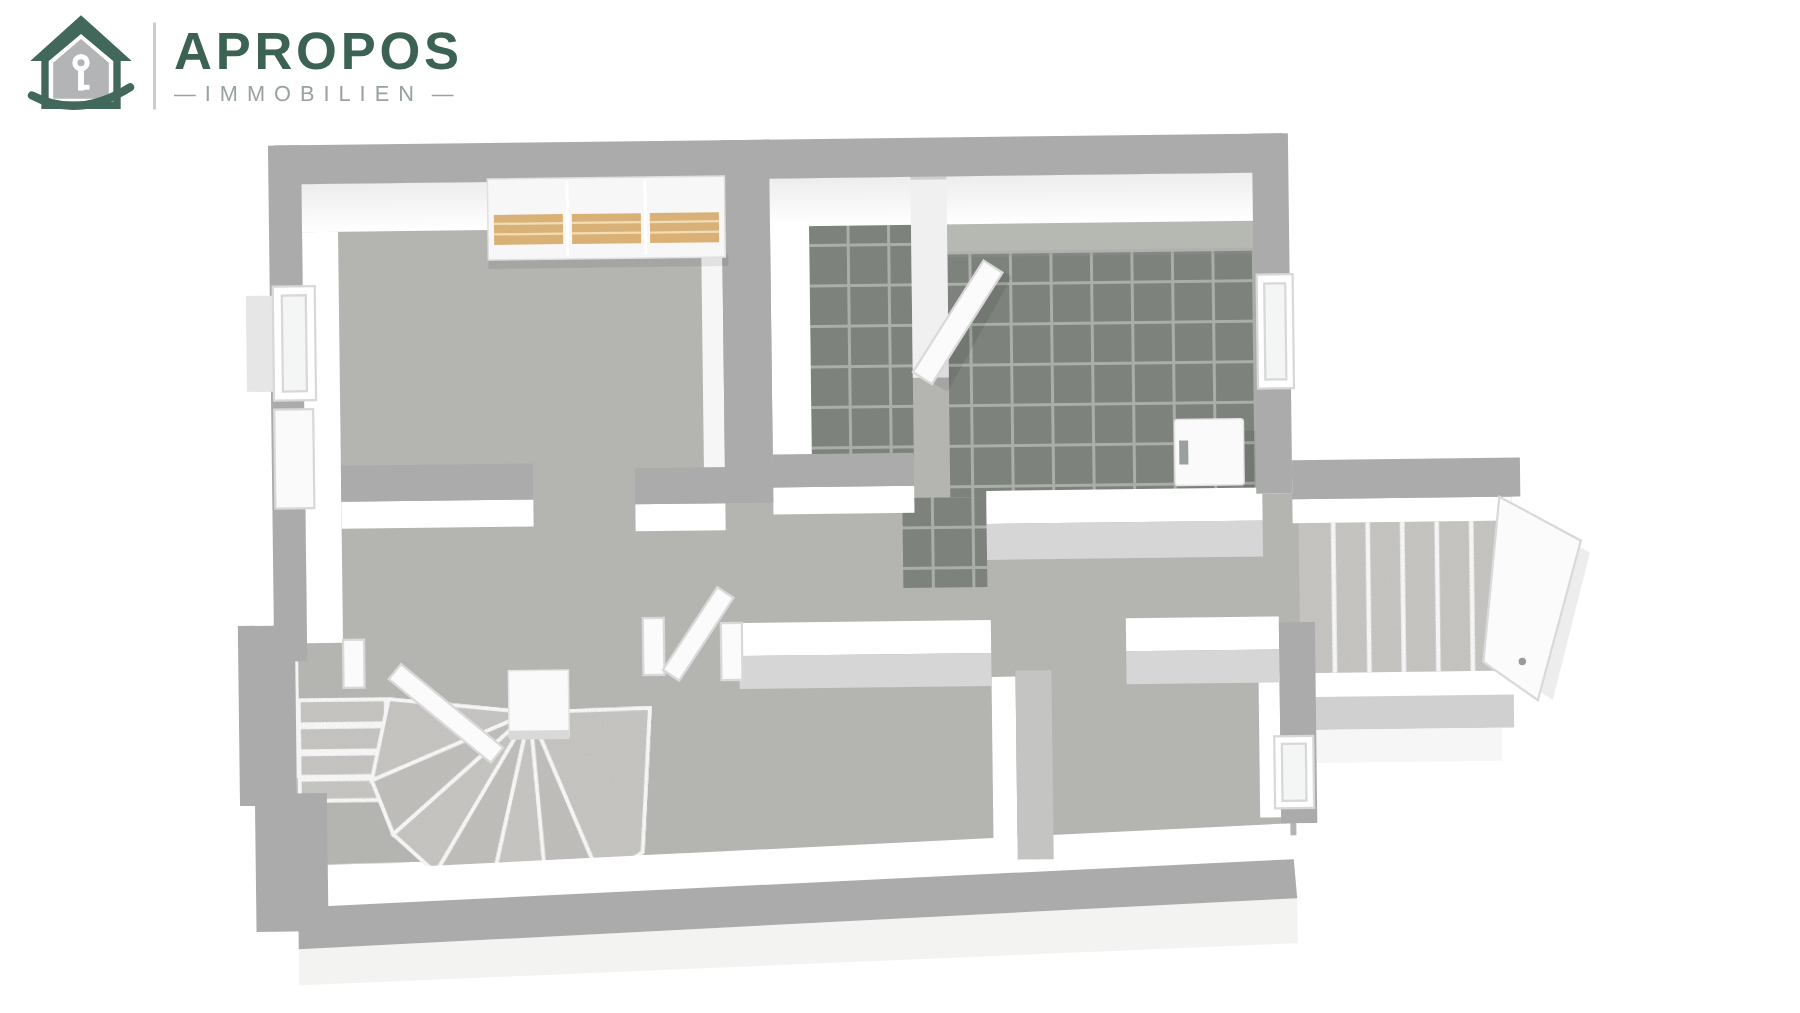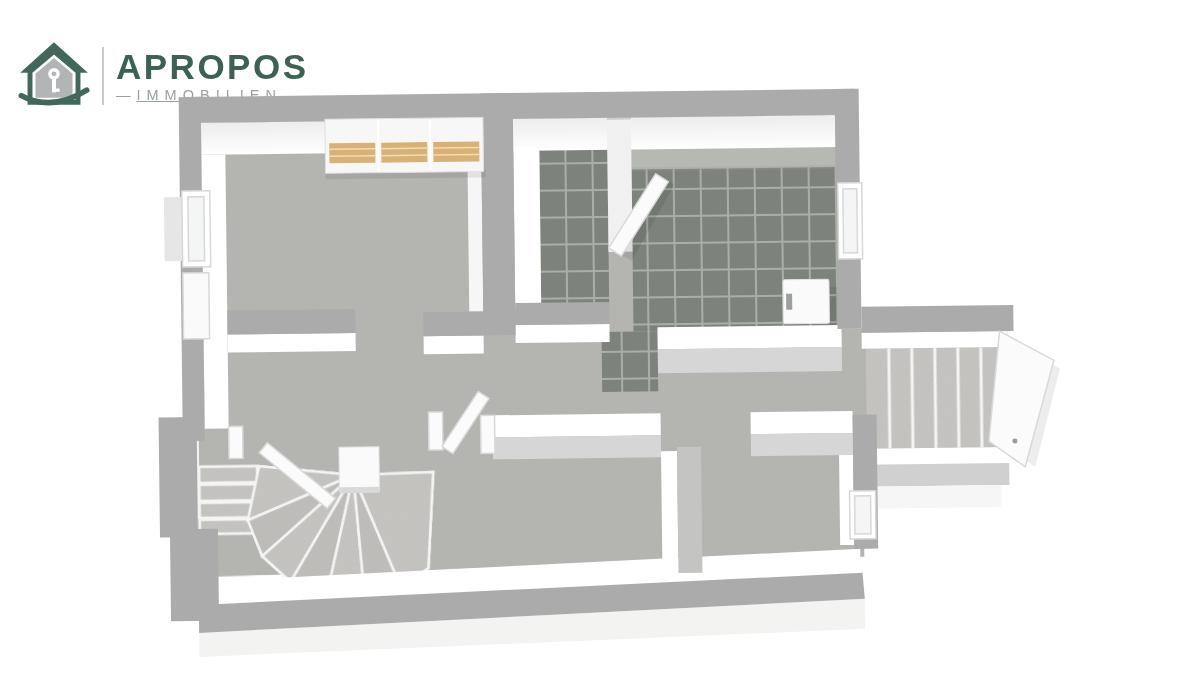--- a/index.html
+++ b/index.html
@@ -1,24 +1,24 @@
 <!DOCTYPE html>
 <html><head>
 <meta charset="utf-8">
 <style>
   html,body{margin:0;padding:0;background:#ffffff;}
   .stage{position:relative;width:1200px;height:675px;overflow:hidden;background:#ffffff;
          font-family:"Liberation Sans", sans-serif;}
-  .logo{position:absolute;top:8px;left:18px;display:flex;align-items:center;gap:12px;margin-top:32px;}
+  .logo{position:absolute;top:8px;left:18px;display:flex;align-items:center;gap:12px;}
   .logo-house{width:72px;height:72px;}
   .logo-divider{width:2px;height:58px;background:#c9cdcd;}
   .logo-text{display:flex;flex-direction:column;justify-content:center;}
   .brand{font-size:35px;font-weight:700;letter-spacing:2.5px;line-height:1.05;}
   .subtitle-row{display:flex;align-items:center;gap:6px;margin-top:1px;}
-  .subtitle{font-size:14.5px;font-weight:400;letter-spacing:6px;text-decoration:underline;}
+  .subtitle{font-size:14.5px;font-weight:400;letter-spacing:6px;}
   .dash{font-size:14.5px;font-weight:400;}
   .plan{position:absolute;left:0;top:0;}
 </style>
 </head>
 <body>
 <div class="stage">
 
 <div class="logo">
   <svg class="logo-house" viewBox="0 0 64 66">
 

